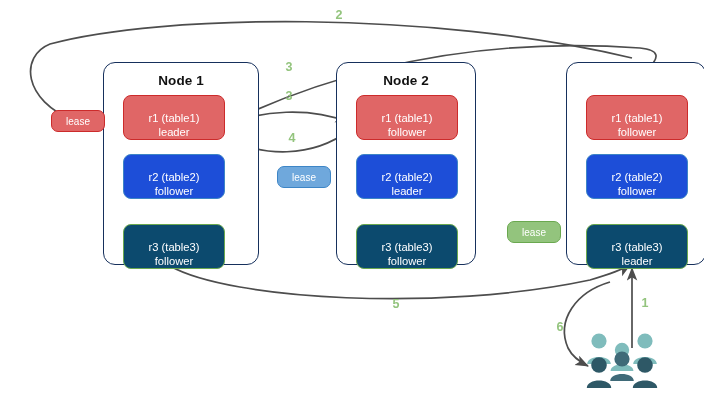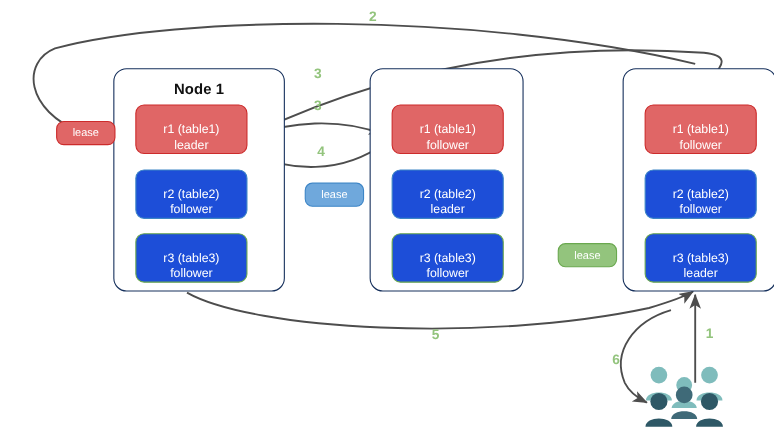--- a/index.html
+++ b/index.html
@@ -48,21 +48,21 @@
     align-items: center;
     justify-content: flex-end;
     color: #ffffff;
     font-size: 11.2px;
     line-height: 14px;
     text-align: center;
   }
   .replica .ln { display: block; }
   .rep-red    { background: #e06666; border: 1.4px solid #cc2b2b; }
   .rep-blue   { background: #1d4ed8; border: 1.4px solid #3d85c6; }
-  .rep-green  { background: #1d4ed8; border: 1.4px solid #6aa84f; }
+  .rep-green  { background: #0c4a6e; border: 1.4px solid #6aa84f; margin-top: 12px; }
 
   .lease {
     position: absolute;
     box-sizing: border-box;
     border-radius: 7px;
     display: flex;
     align-items: center;
     justify-content: center;
     color: #ffffff;
     font-size: 10px;
@@ -121,20 +121,21 @@
     <span class="ln">r2 (table2)</span>
     <span class="ln">follower</span>
   </div>
   <div class="replica rep-green" style="left:19px; top:149px; width:102px; height:45px;">
     <span class="ln">r3 (table3)</span>
     <span class="ln">follower</span>
   </div>
 </div>
 
 <div class="node-box" style="left:336px; top:62px; width:140px; height:203px;">
+  <div class="node-title">Node 2</div>
   <div class="replica rep-red" style="left:19px; top:32px; width:102px; height:45px;">
     <span class="ln">r1 (table1)</span>
     <span class="ln">follower</span>
   </div>
   <div class="replica rep-blue" style="left:19px; top:91px; width:102px; height:45px;">
     <span class="ln">r2 (table2)</span>
     <span class="ln">leader</span>
   </div>
   <div class="replica rep-green" style="left:19px; top:149px; width:102px; height:45px;">
     <span class="ln">r3 (table3)</span>

